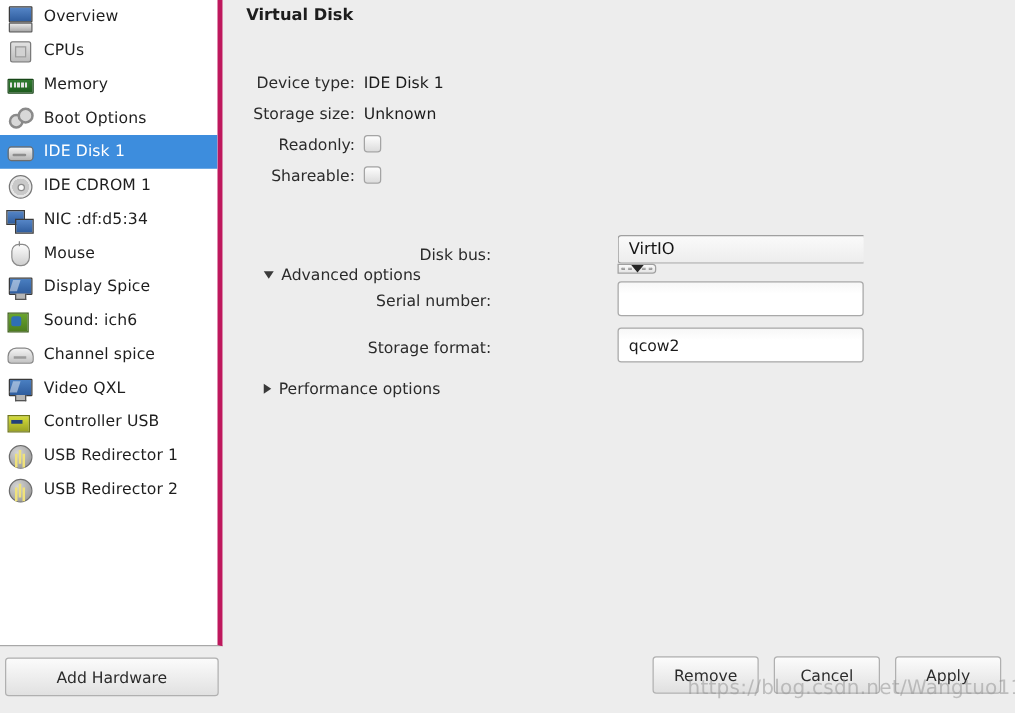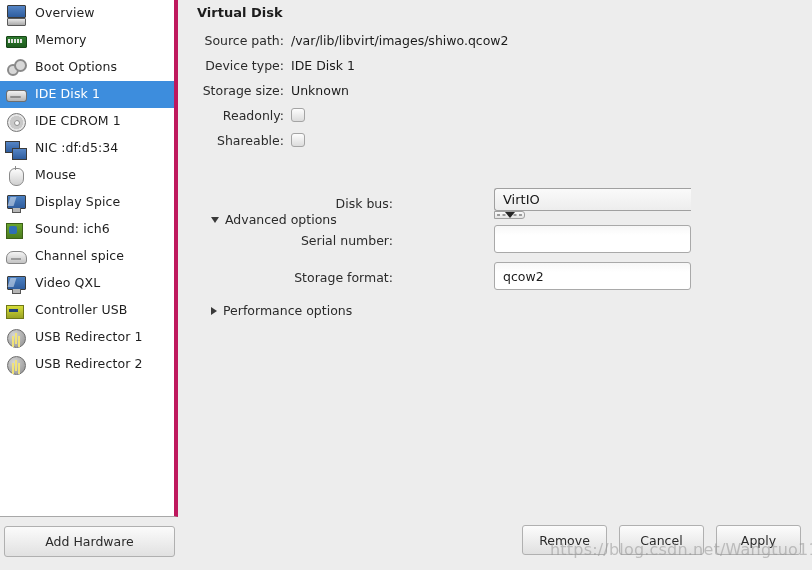--- a/index.html
+++ b/index.html
@@ -397,20 +397,26 @@
   <div id="sidebar">
     <div id="hw-list">
         <div class="hw-row">
           <span class="hw-ico">
             <span class="ic-pcmon"></span>
           </span>
           <span class="hw-label">Overview</span>
         </div>
         <div class="hw-row">
           <span class="hw-ico">
+            <span class="ic-cpu"></span>
+          </span>
+          <span class="hw-label">CPUs</span>
+        </div>
+        <div class="hw-row">
+          <span class="hw-ico">
             <span class="ic-mem"></span>
           </span>
           <span class="hw-label">Memory</span>
         </div>
         <div class="hw-row">
           <span class="hw-ico">
             <span class="ic-gears"></span>
           </span>
           <span class="hw-label">Boot Options</span>
         </div>
@@ -487,24 +493,20 @@
       </div>
     <div id="add-hardware-btn">
       <span>Add Hardware</span>
     </div>
   </div>
 
   <div id="main">
 
     <div id="page-title">Virtual Disk</div>
 
-    <div class="field-row" style="top:29px;">
-      <div class="field-label">Source path:</div>
-      <div class="field-value">/var/lib/libvirt/images/shiwo.qcow2</div>
-    </div>
 
     <div class="field-row" style="top:54px;">
       <div class="field-label">Device type:</div>
       <div class="field-value">IDE Disk 1</div>
     </div>
 
     <div class="field-row" style="top:79px;">
       <div class="field-label">Storage size:</div>
       <div class="field-value">Unknown</div>
     </div>

